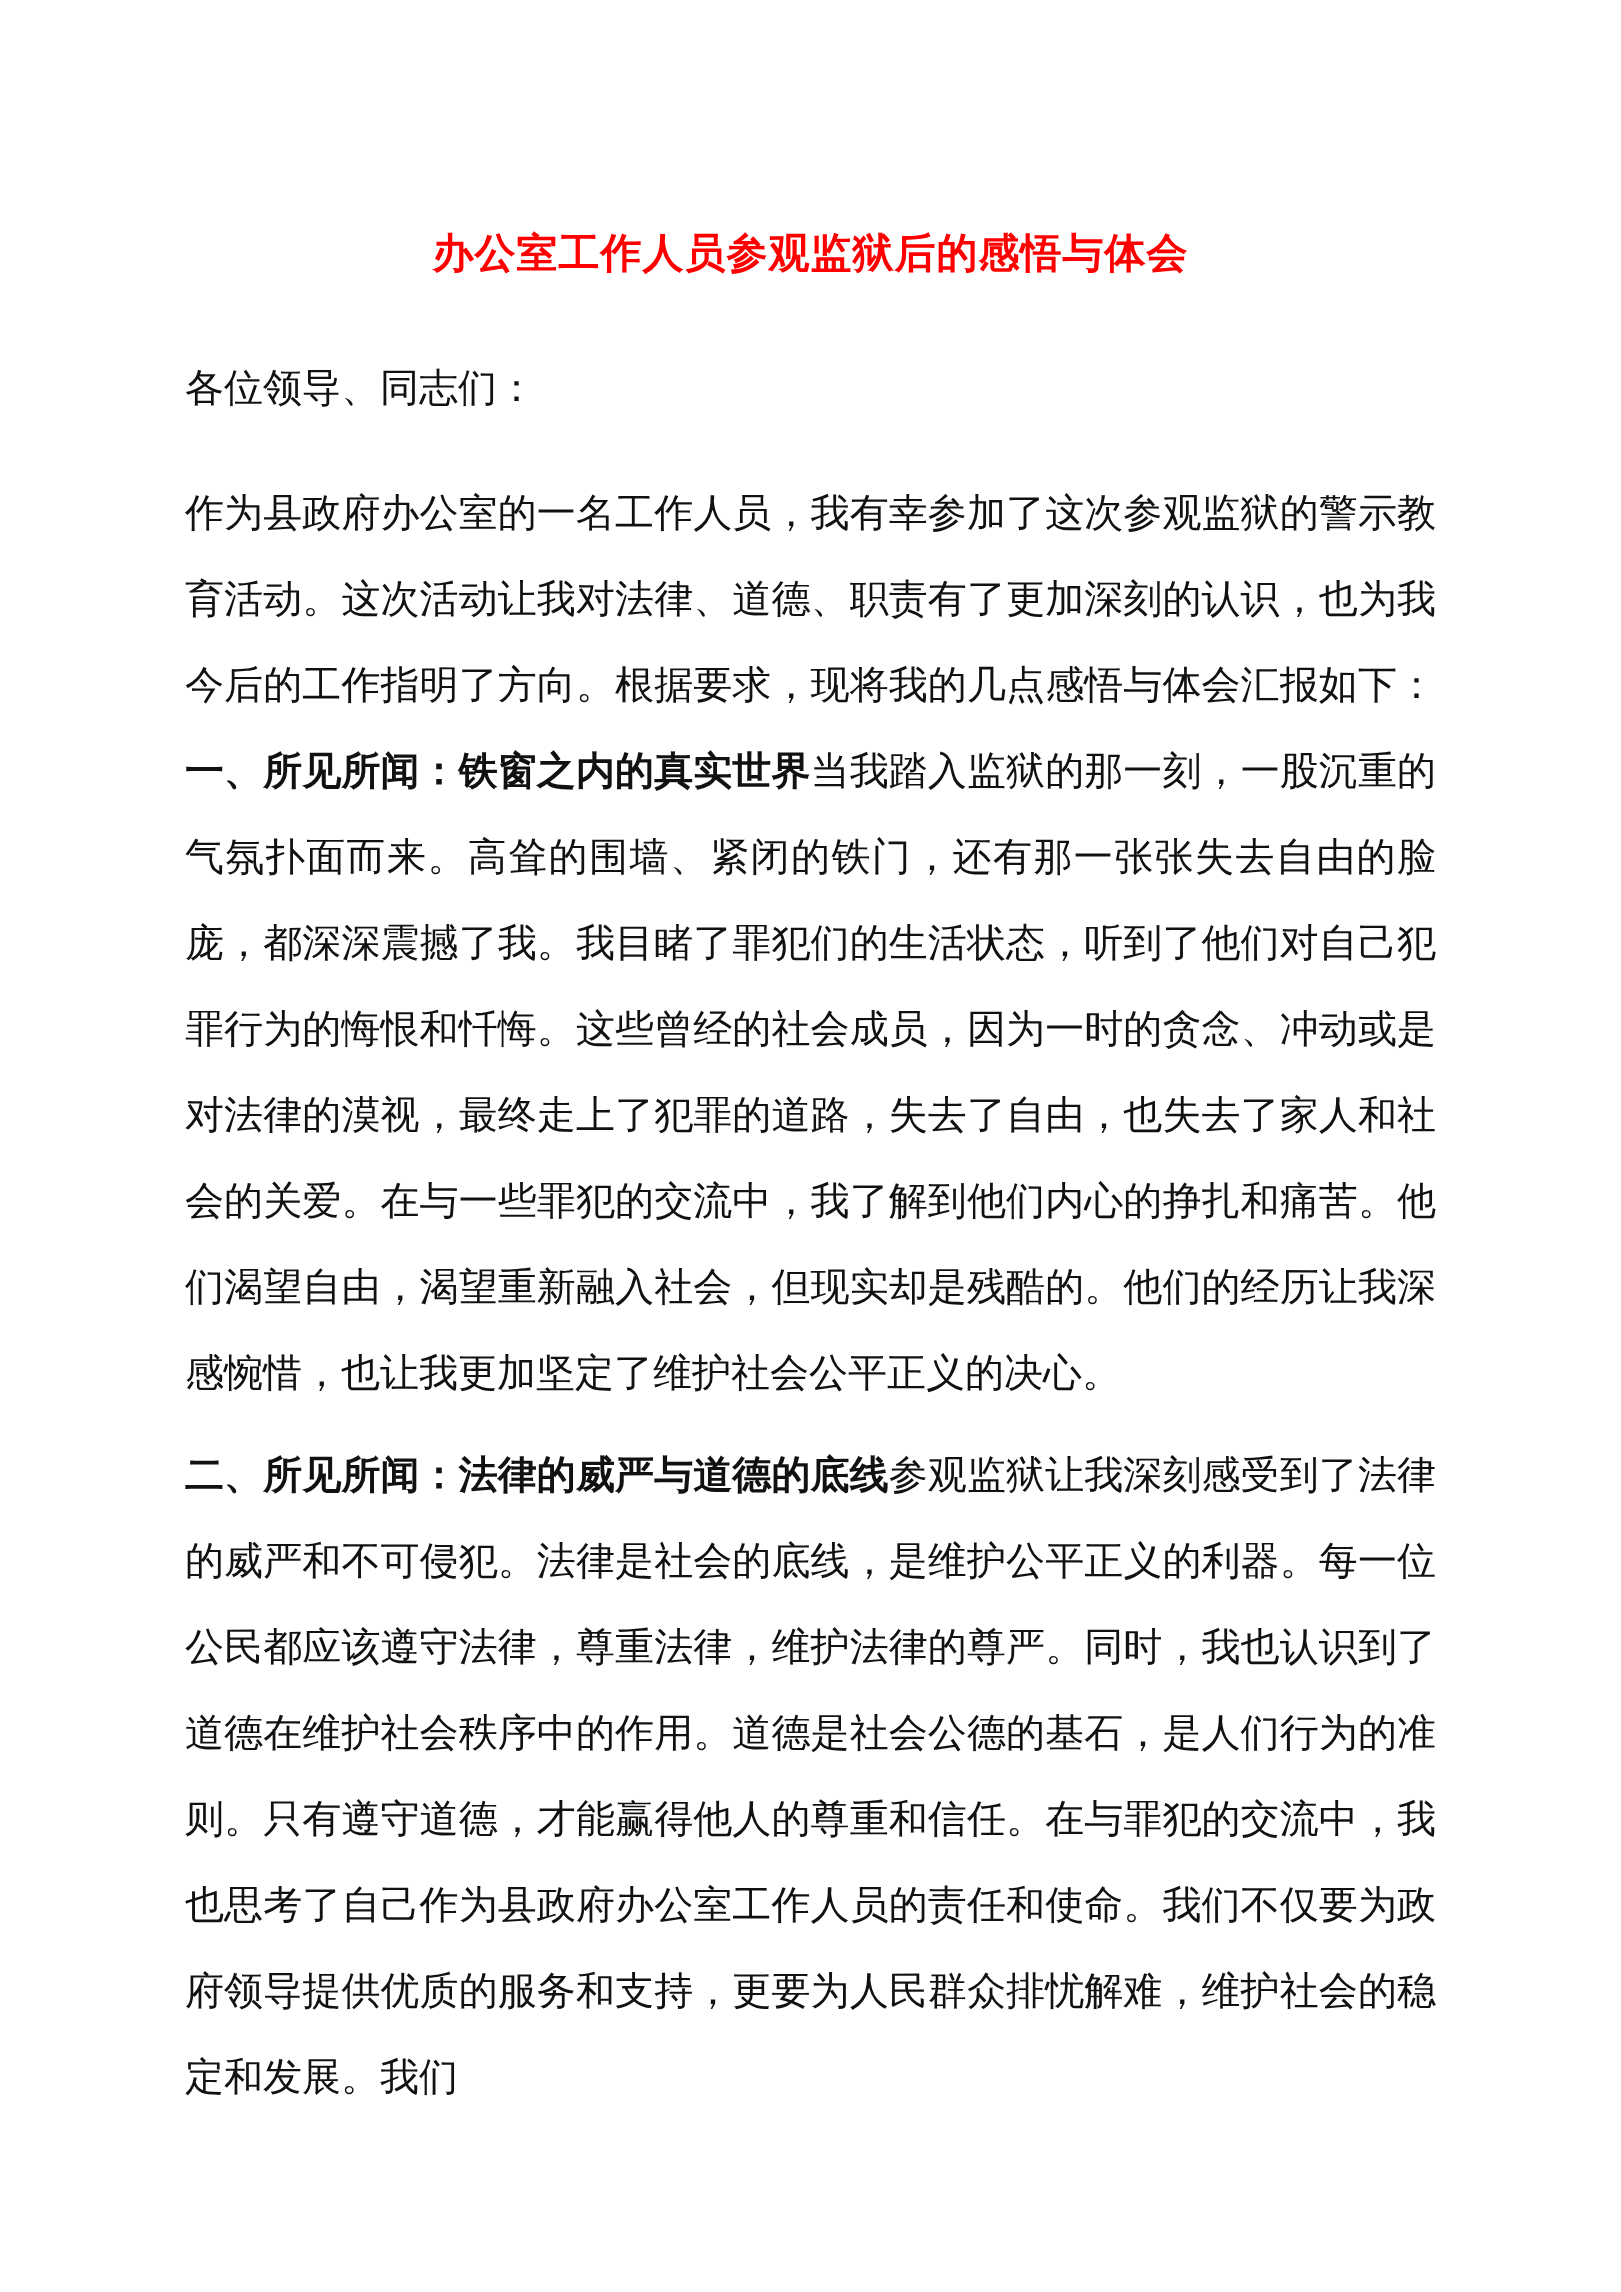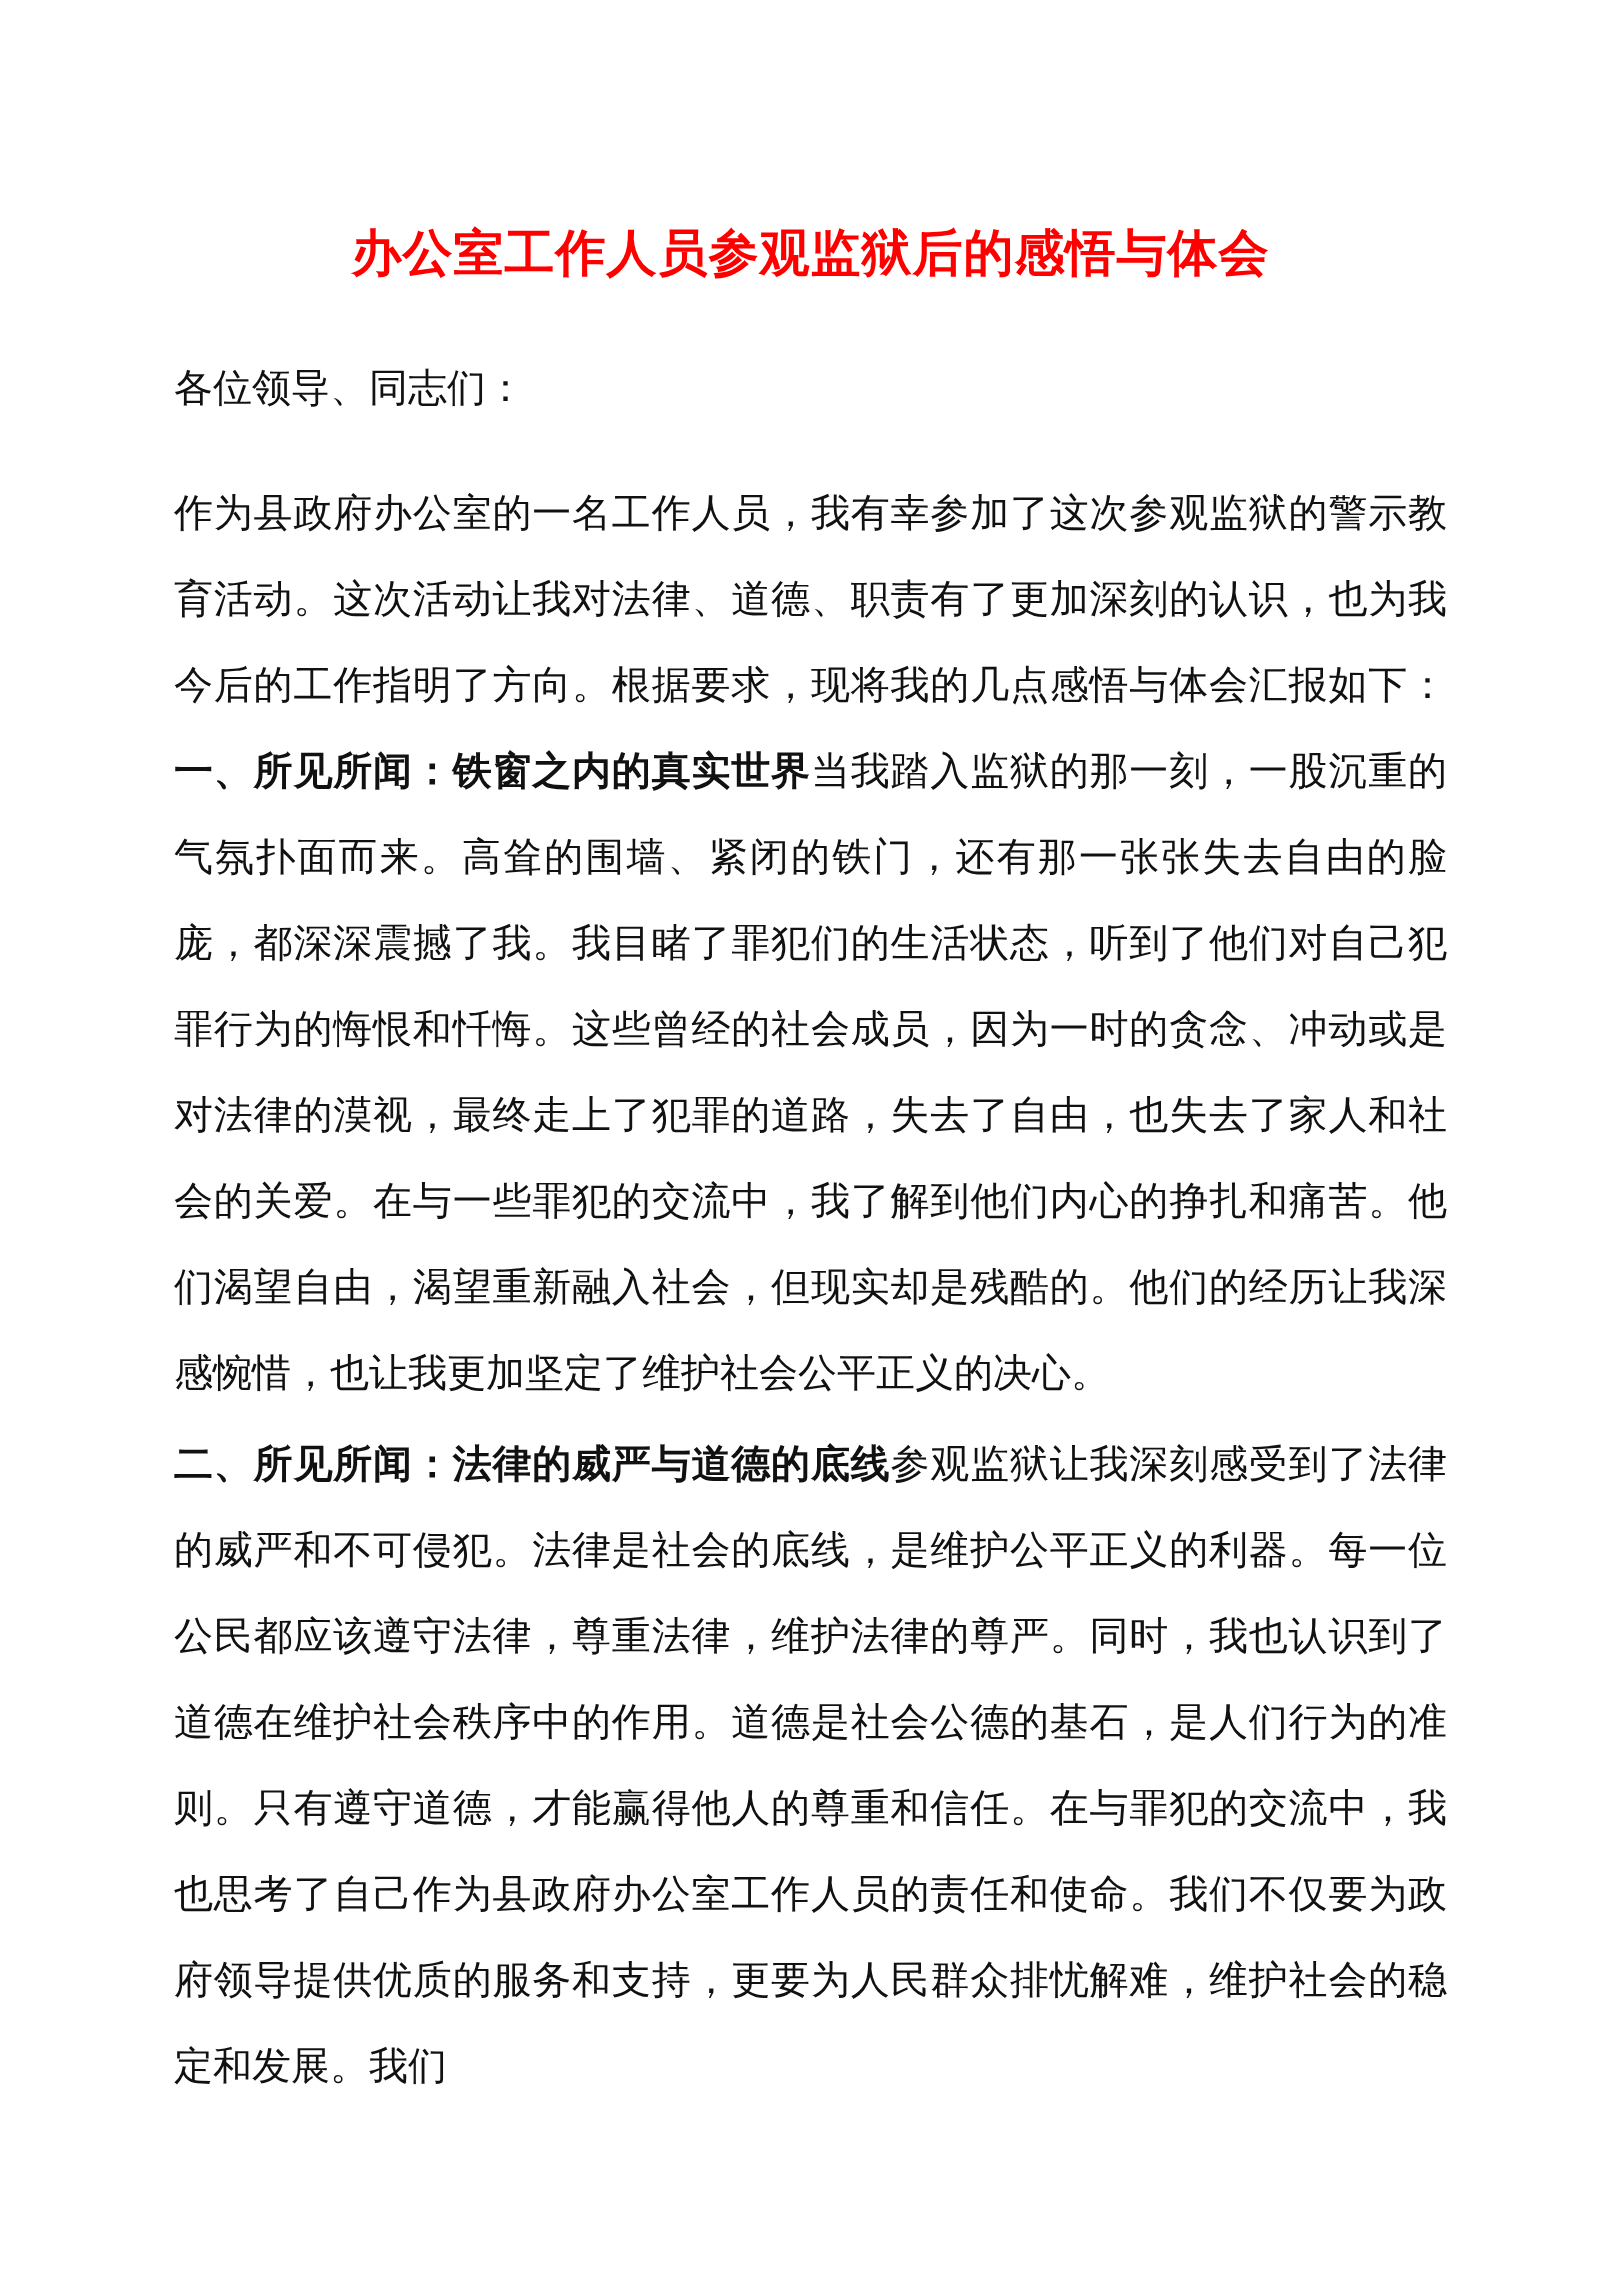--- a/index.html
+++ b/index.html
@@ -14,32 +14,32 @@
     background: #ffffff;
     box-sizing: border-box;
     padding: 223px 169px 0 169px;
     overflow: hidden;
     font-family: "Liberation Sans", "DejaVu Sans", sans-serif;
     color: var(--text-color, #111111);
   }
   .title {
     margin: 0 0 61px 0;
     text-align: center;
-    font-size: 50px;
+    font-size: 41px;
     line-height: 61px;
     font-weight: 700;
     color: var(--title-color, #fe0000);
     letter-spacing: 1px;
   }
   .doc-body {
     font-size: 39px;
     line-height: 86px;
   }
   .para {
-    margin: 5px;
+    margin: 16px;
     text-align: justify;
     text-justify: inter-ideograph;
     word-break: break-all;
   }
   .para.greeting {
     margin-bottom: 39px;
     text-align: left;
   }
   .bold {
     font-weight: 700;

